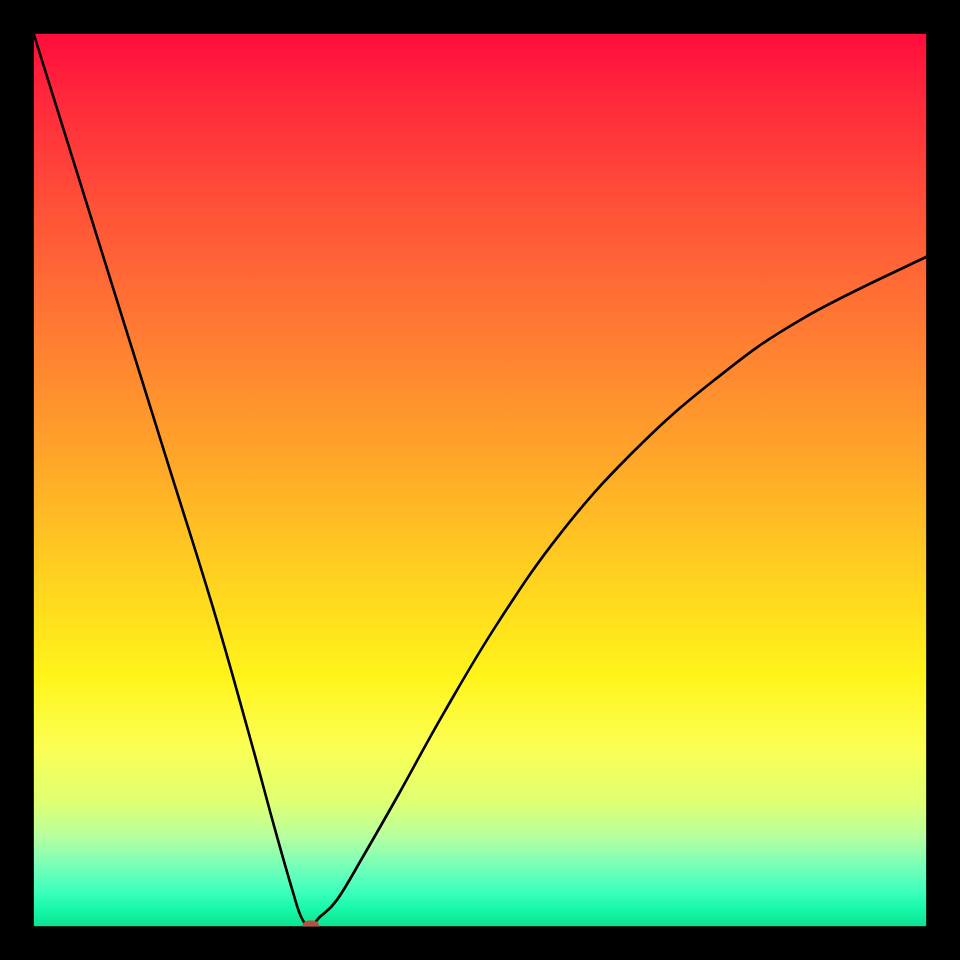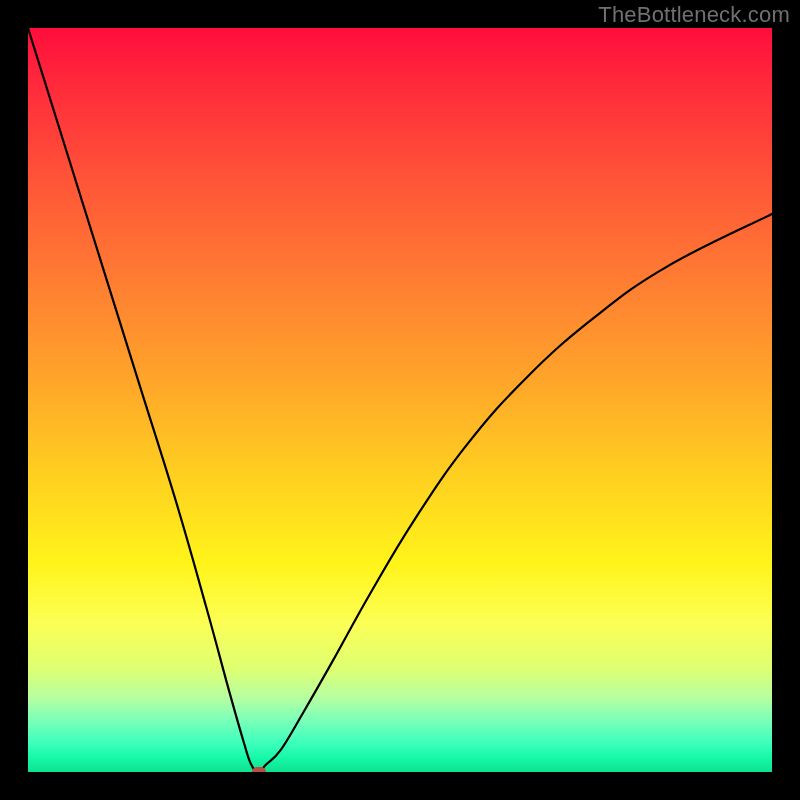--- a/index.html
+++ b/index.html
@@ -70,21 +70,20 @@
     background: #b84f42;
     transform: translate(-50%, -50%);
     z-index: 3;
   }
 </style>
 </head>
 <body>
 
 <div class="frame">
 
-  <div class="watermark">TheBottleneck.com</div>
 
   <div class="plot-area">
     <div class="gradient-bg"></div>
 
     <svg class="curve" viewBox="0 0 744 744" preserveAspectRatio="none">
       <path id="curve-path" fill="none" stroke="#000000" stroke-width="2.2" stroke-linejoin="round" stroke-linecap="round" d="M 0.00 0.00 C 7.44 23.81, 22.32 71.42, 37.20 119.04 C 52.08 166.66, 59.52 190.46, 74.40 238.08 C 89.28 285.70, 96.72 309.50, 111.60 357.12 C 126.48 404.74, 135.41 431.52, 148.80 476.16 C 162.19 520.80, 168.14 543.12, 178.56 580.32 C 188.98 617.52, 193.44 635.38, 200.88 662.16 C 208.32 688.94, 211.30 699.36, 215.76 714.24 C 220.22 729.12, 220.22 730.61, 223.20 736.56 C 226.18 742.51, 227.66 744.00, 230.64 744.00 C 233.62 744.00, 233.62 741.02, 238.08 736.56 C 242.54 732.10, 245.52 732.10, 252.96 721.68 C 260.40 711.26, 264.86 702.34, 275.28 684.48 C 285.70 666.62, 291.65 656.21, 305.04 632.40 C 318.43 608.59, 325.87 593.71, 342.24 565.44 C 358.61 537.17, 367.54 520.80, 386.88 491.04 C 406.22 461.28, 416.64 444.91, 438.96 416.64 C 461.28 388.37, 473.18 374.98, 498.48 349.68 C 523.78 324.38, 537.17 312.48, 565.44 290.16 C 593.71 267.84, 604.13 258.91, 639.84 238.08 C 675.55 217.25, 723.17 196.42, 744.00 186.00"></path>
     </svg>
 
     <div class="dot" id="marker-dot" style="left: 230.64px; top: 744px; background: rgb(184, 79, 66);"></div>
   </div>

